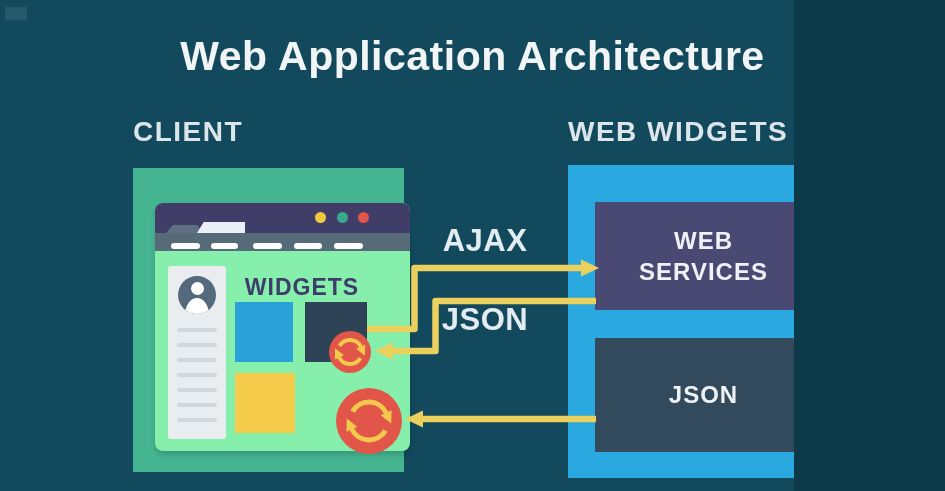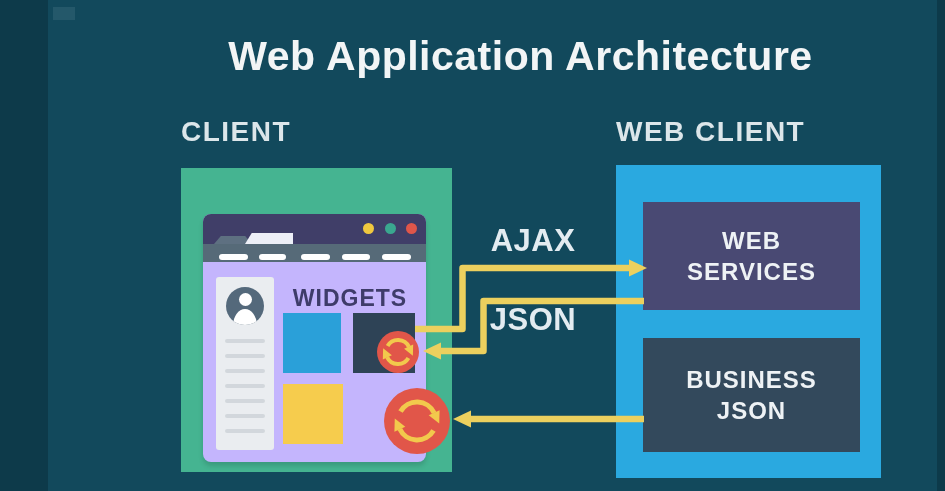--- a/index.html
+++ b/index.html
@@ -1,20 +1,19 @@
 <!DOCTYPE html>
 <html><head>
 <meta charset="utf-8">
 <style>
   html,body { margin:0; padding:0; background:#0d3a4a; }
   .stage {
-    position:relative; width:889px; height:491px;
+    position:relative; width:794px; height:491px;
     background:#12495c; overflow:hidden;
     font-family:"Liberation Sans", sans-serif;
-    margin-left:48px;
   }
 
   .title {
     position:absolute; left:0; top:33px; width:945px;
     text-align:center; font-size:41px; font-weight:700;
     color:#f2f5f6; letter-spacing:0.5px;
   }
   .section-label {
     position:absolute; top:116px; text-align:left;
     font-size:28px; font-weight:700; color:#dce6ea; letter-spacing:1.5px;
@@ -35,23 +34,24 @@
     position:absolute; width:217px; left:595px;
     display:flex; flex-direction:column; align-items:center; justify-content:center;
     color:#eef2f5; font-weight:700; font-size:24px; letter-spacing:1px;
     text-align:center; line-height:1.3;
   }
   .web-services   { top:202px; height:108px; background:#494973; }
   .business-logic { top:338px; height:114px; background:#33495c; }
 
   
   .browser {
-    position:absolute; left:155px; top:214px; width:223px; height:248px;
-    background:#c4b5fd; border-radius:8px;
+    position:absolute; left:155px; top:203px; width:223px; height:248px;
+    background:#86efac; border-radius:8px;
     box-shadow:0 4px 5px rgba(0,0,0,0.14);
+    padding-left:32px;
   }
   .browser-header {
     position:absolute; left:0; top:0; width:100%; height:30px;
     background:#403e68; border-radius:8px 8px 0 0;
   }
   .dot { position:absolute; top:9px; width:11px; height:11px; border-radius:50%; }
   .dot1 { left:160px; background:#f0c83f; }
   .dot2 { left:182px; background:#3aa78f; }
   .dot3 { left:203px; background:#e0564a; }
   .tab-back {
@@ -113,21 +113,21 @@
 </head>
 <body>
 
 <div class="stage">
 
   <div class="corner-artifact"></div>
 
   <div class="title">Web Application Architecture</div>
 
   <div class="section-label client-label">CLIENT</div>
-  <div class="section-label server-label">WEB CLIENT</div>
+  <div class="section-label server-label">WEB WIDGETS</div>
 
   <div class="client-panel"></div>
 
   <div class="browser">
     <div class="browser-header">
       <div class="tab-back"></div>
       <div class="tab-front"></div>
       <div class="dot dot1"></div>
       <div class="dot dot2"></div>
       <div class="dot dot3"></div>
@@ -159,21 +159,20 @@
     <div class="sq sq-yellow"></div>
   </div>
 
   <div class="server-panel"></div>
 
   <div class="srv-box web-services">
     <span>WEB</span>
     <span>SERVICES</span>
   </div>
   <div class="srv-box business-logic">
-    <span>BUSINESS</span>
     <span>JSON</span>
   </div>
 
   <div class="arrow-label ajax-label">AJAX</div>
   <div class="arrow-label json-label">JSON</div>
 
   <svg class="overlay-svg" width="945" height="491" viewBox="0 0 945 491">
 
     <g>
       <circle cx="350" cy="352" r="21" fill="#e15649"></circle>

